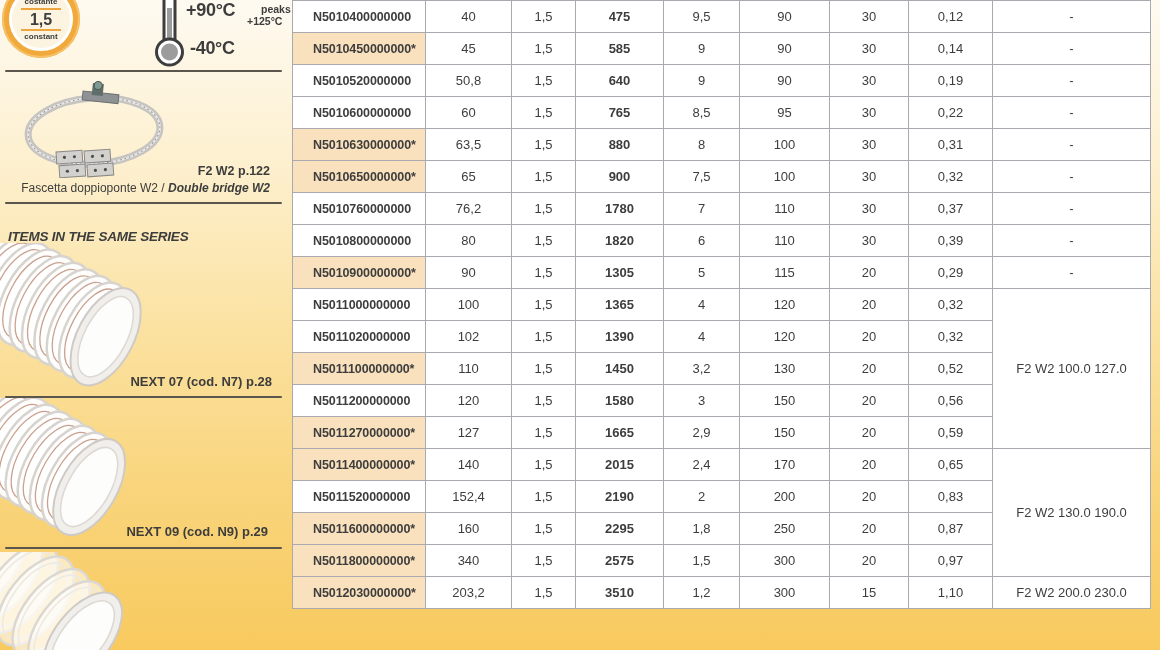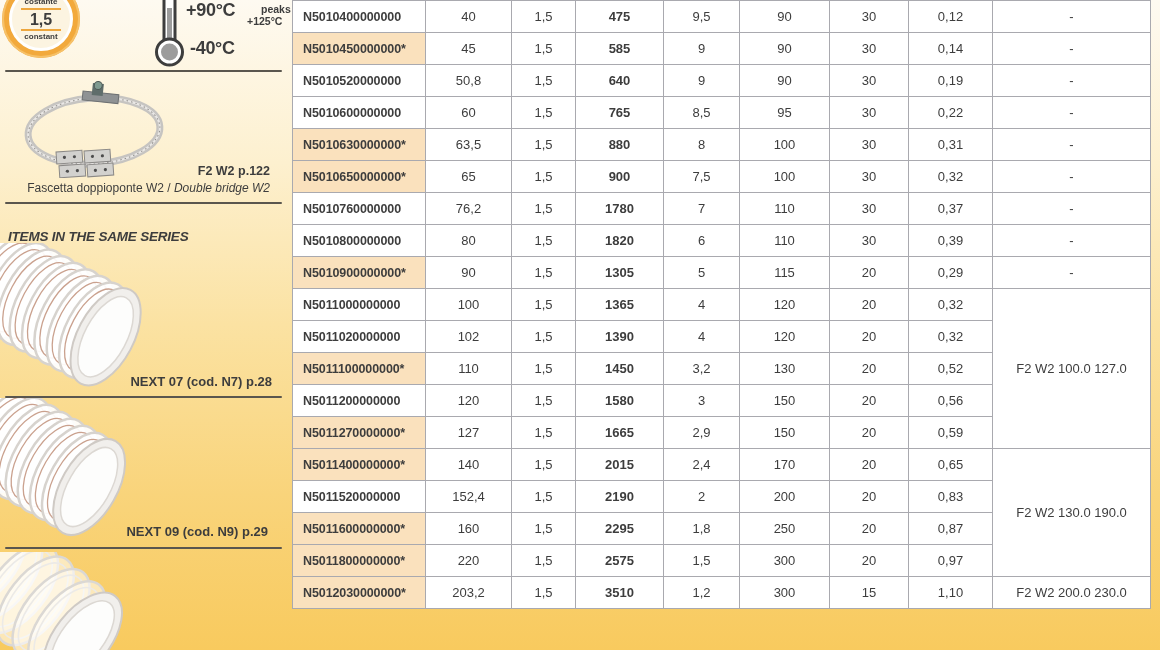--- a/index.html
+++ b/index.html
@@ -22,33 +22,33 @@
   
   .thermo{position:absolute;left:150px;top:-14px;}
   .t-max{position:absolute;left:186px;top:0px;font-size:18px;font-weight:bold;letter-spacing:-0.3px;}
   .t-peaks-label{position:absolute;left:247px;top:3px;font-size:10.5px;font-weight:bold;padding-left:14px;}
   .t-peaks-value{position:absolute;left:247px;top:15px;font-size:10.5px;font-weight:bold;}
   .t-min{position:absolute;left:190px;top:38px;font-size:18px;font-weight:bold;letter-spacing:-0.3px;}
   
   .clamp-svg{position:absolute;left:12px;top:78px;}
   .clamp-ref{position:absolute;right:22px;top:164px;font-size:12.5px;font-weight:bold;text-align:left;}
   .clamp-caption{position:absolute;right:22px;top:181px;font-size:12px;text-align:right;white-space:nowrap;}
-  .clamp-caption .en{font-style:italic;}
+  .clamp-caption .en{font-style:italic;font-weight:bold;}
   
   .series-title-it{position:absolute;left:8px;top:214px;font-size:13.5px;font-weight:bold;letter-spacing:-0.2px;}
   .series-title-en{position:absolute;left:8px;top:229px;font-size:13.5px;font-weight:bold;font-style:italic;letter-spacing:-0.2px;}
   .hose1{position:absolute;left:-4px;top:243px;}
   .hose2{position:absolute;left:-4px;top:398px;}
   .hose3{position:absolute;left:-4px;top:552px;}
   .series-cap-1{position:absolute;right:20px;top:374px;font-size:13px;font-weight:bold;}
   .series-cap-2{position:absolute;right:24px;top:524px;font-size:13px;font-weight:bold;}
   
   #spec-table{position:absolute;left:292px;top:0;width:858px;border-collapse:collapse;table-layout:fixed;background:#ffffff;}
   #spec-table td{border:1px solid #a9a9af;height:31px;font-size:13px;color:#3d3d3d;text-align:center;padding:0;overflow:hidden;white-space:nowrap;}
-  #spec-table td.code{text-align:left;padding-left:10px;font-weight:bold;font-size:12.5px;letter-spacing:-0.1px;}
+  #spec-table td.code{text-align:left;padding-left:20px;font-weight:bold;font-size:12.5px;letter-spacing:-0.1px;}
   #spec-table td.star{background:#fae1bd;}
   #spec-table td.bold{font-weight:bold;text-align:center;}
 </style>
 </head>
 <body>
 
 <div id="page">
 
   <svg width="0" height="0" style="position:absolute" aria-hidden="true">
     <defs>
@@ -363,21 +363,21 @@
           <td class="">160</td>
           <td class="">1,5</td>
           <td class="bold">2295</td>
           <td class="">1,8</td>
           <td class="">250</td>
           <td class="">20</td>
           <td class="">0,87</td>
         </tr>
         <tr>
           <td class="code star">N5011800000000*</td>
-          <td class="">220</td>
+          <td class="">340</td>
           <td class="">1,5</td>
           <td class="bold">2575</td>
           <td class="">1,5</td>
           <td class="">300</td>
           <td class="">20</td>
           <td class="">0,97</td>
         </tr>
         <tr>
           <td class="code star">N5012030000000*</td>
           <td class="">203,2</td>

